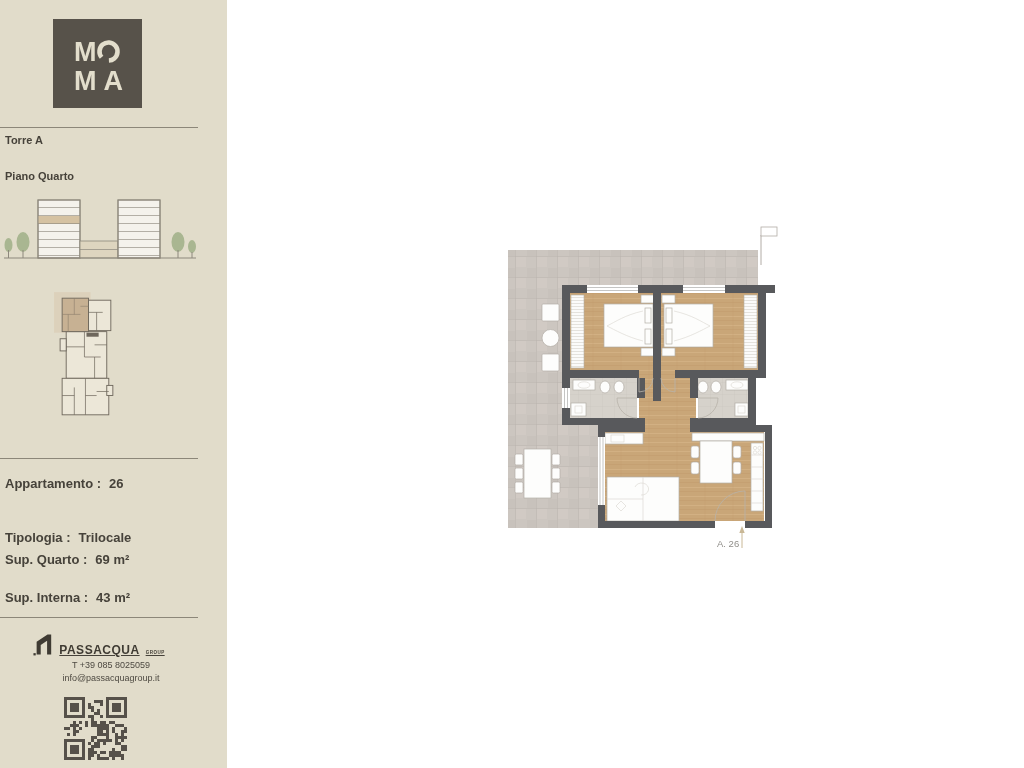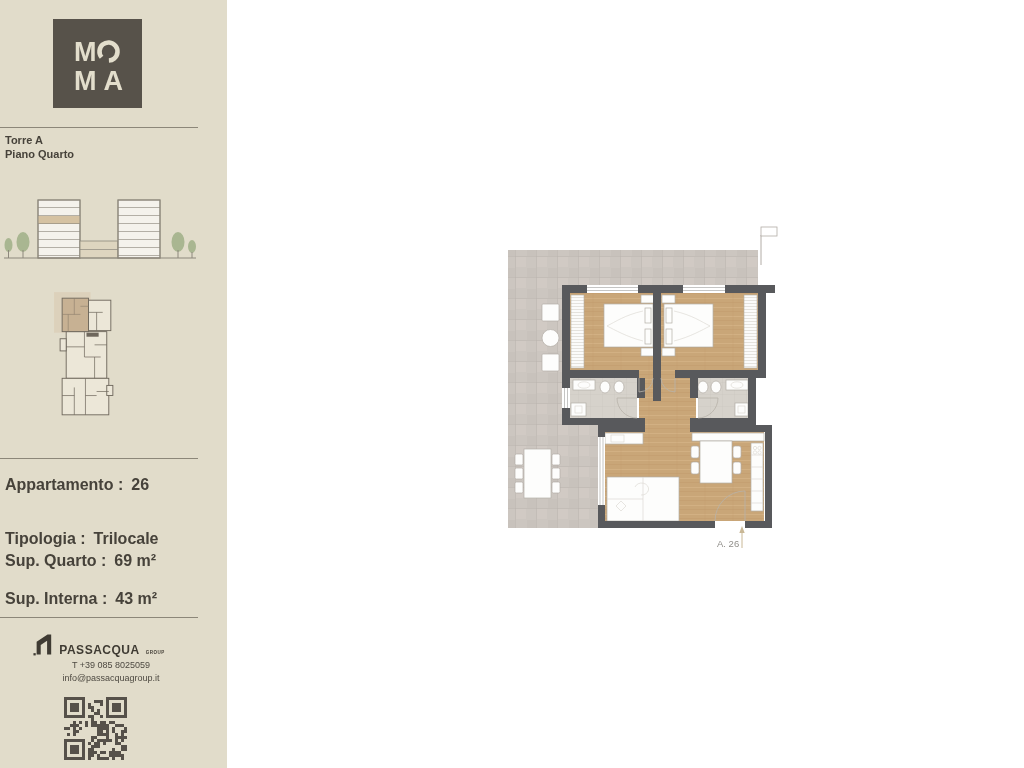--- a/index.html
+++ b/index.html
@@ -6,24 +6,24 @@
   .page{position:relative;width:1024px;height:768px;overflow:hidden;background:#fff;
         font-family:"Liberation Sans",sans-serif;color:var(--ink);}
   .sidebar{position:absolute;left:0;top:0;width:227px;height:768px;background:var(--sidebar-bg);}
   .abs{position:absolute;}
   .divider{position:absolute;left:0;width:198px;height:0;border-top:1px solid var(--divider);}
   .logo-box{position:absolute;left:53px;top:19px;width:89px;height:89px;background:var(--logo-bg);}
   .logo-txt{font-family:"Liberation Sans",sans-serif;font-weight:700;font-size:27px;fill:#e3decc;}
   .ls{letter-spacing:7px;}
   .logo-o{fill:none;stroke:#e3decc;stroke-width:4.6;stroke-dasharray:48 8.5;}
   .tower-line{position:absolute;left:5px;font-size:11px;font-weight:700;color:var(--ink);}
-  .detail{position:absolute;left:5px;font-size:16px;font-weight:600;color:var(--ink);}
+  .detail{position:absolute;left:5px;font-size:13px;font-weight:600;color:var(--ink);}
   .detail .val{margin-left:8px;}
   .contact{position:absolute;left:0;width:198px;text-align:center;color:var(--ink);}
-  .brand-row{display:flex;align-items:flex-end;justify-content:center;gap:6px;}
+  .brand-row{display:flex;align-items:flex-end;justify-content:center;gap:6px;text-decoration:underline;}
   .brand-name{font-size:12px;font-weight:700;letter-spacing:.5px;color:#3f3b33;}
   .brand-suffix{font-size:4.5px;font-weight:700;color:#3f3b33;padding-bottom:2px;letter-spacing:.5px;}
   .contact-line{position:absolute;left:12px;width:198px;text-align:center;font-size:9px;font-weight:500;color:#4e4a42;}
   #qr-svg rect{fill:#56514a;}
   
   .wall{fill:var(--wall);}
   .wood{fill:url(#wood);}
   .terr{fill:url(#terr);}
   .bathf{fill:url(#bathp);}
   .furn{fill:#fdfdfc;stroke:#b3aea6;stroke-width:.7;}
@@ -51,21 +51,21 @@
       <svg width="89" height="89" viewBox="0 0 89 89">
         <text x="21" y="42" class="logo-txt">M</text>
         <circle cx="55.5" cy="32.5" r="9" class="logo-o" transform="rotate(140 55.5 32.5)"></circle>
         <text x="21" y="71" class="logo-txt ls">MA</text>
       </svg>
     </div>
 
     <div class="divider" style="top:127px"></div>
 
     <div class="tower-line" style="top:134px">Torre A</div>
-    <div class="tower-line" style="top:148px">Piano Quarto</div>
+    <div class="tower-line" style="top:170px">Piano Quarto</div>
 
     <svg class="abs" style="left:2px;top:192px" width="196" height="76" viewBox="0 0 196 76">
       <defs>
         <pattern id="flr" width="42" height="8" patternUnits="userSpaceOnUse">
           <path d="M0,7.6 H42" stroke="#8d887c" stroke-width=".7"></path>
         </pattern>
       </defs>
       <ellipse class="tree" cx="6.5" cy="53" rx="4" ry="7"></ellipse>
       <line class="trunk" x1="6.5" y1="58" x2="6.5" y2="66"></line>
       <ellipse class="tree" cx="21" cy="50" rx="6.5" ry="10"></ellipse>

